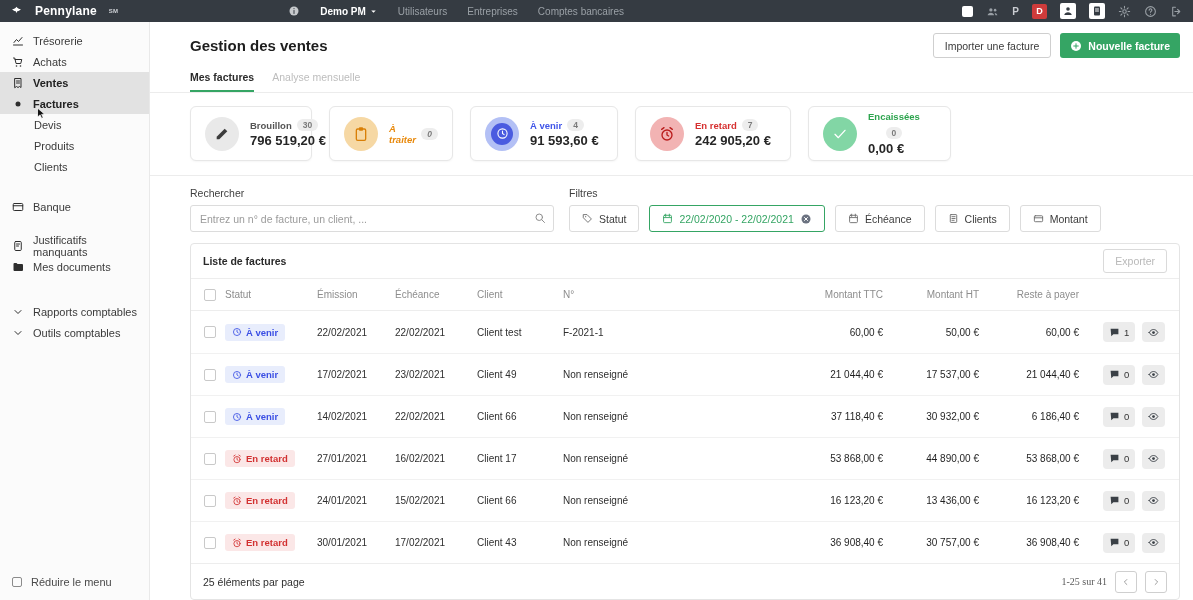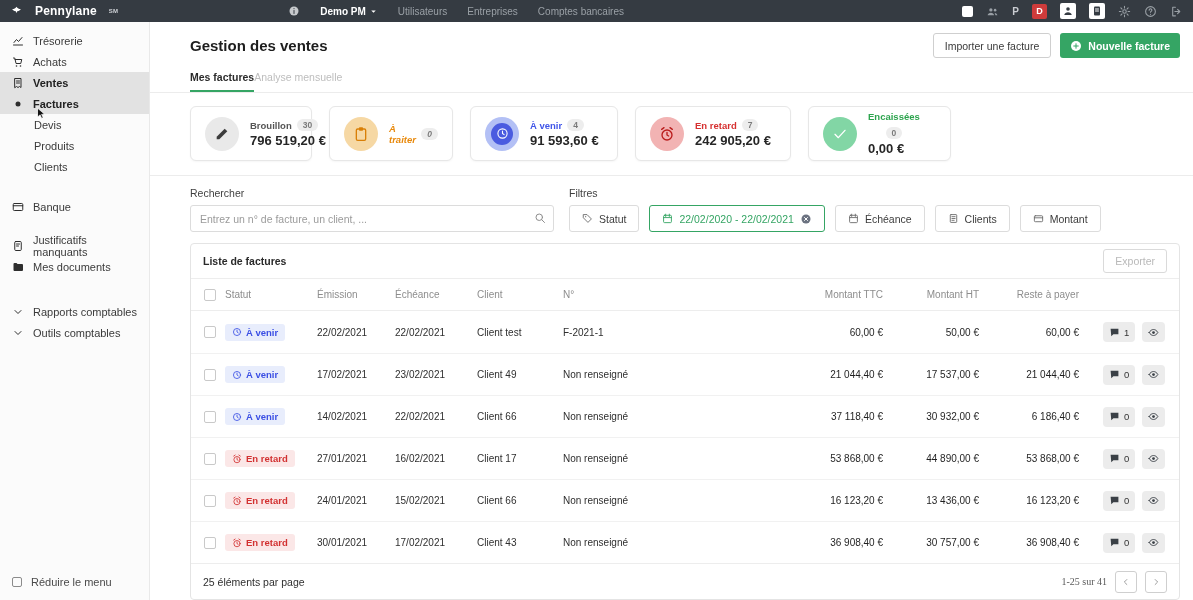--- a/index.html
+++ b/index.html
@@ -52,21 +52,21 @@
   .page-head { display:flex; justify-content:space-between; align-items:center; padding-top:11px; }
   .page-title { font-size:15px; font-weight:700; color:#1d1d1d; }
   .head-actions { display:flex; gap:9px; }
   .btn-outline { height:25px; padding:0 11px; background:#fff; border:1px solid #cfcfcf;
     border-radius:3px; font-size:10.5px; color:#3a3a3a; }
   .btn-green { height:25px; padding:0 10px; background:#35a564; border:none; border-radius:3px;
     font-size:10.5px; font-weight:600; color:#fff; display:flex; align-items:center; gap:6px; }
   .btn-green .pic { width:12px; height:12px; }
 
   
-  .tabs { display:flex; margin:13px -13px 0 -40px; padding-left:40px;
+  .tabs { display:flex; gap:18px; margin:13px -13px 0 -40px; padding-left:40px;
     border-bottom:1px solid #ececec; }
   .tab { padding-bottom:7px; font-size:10.5px; color:#bdbdbd; cursor:pointer; border-bottom:2px solid transparent; }
   .tab.active { color:#2b2b2b; font-weight:700; border-bottom-color:#35a564; }
 
   
   .cards { display:flex; gap:17px; margin:13px -13px 0 -40px; padding:0 13px 14px 40px;
     border-bottom:1px solid #ececec; }
   .card { display:flex; align-items:center; gap:11px; height:55px; padding:0 14px;
     background:#fff; border:1px solid #e7e7e7; border-radius:6px;
     box-shadow:0 1px 2px rgba(0,0,0,.04); cursor:pointer; }

